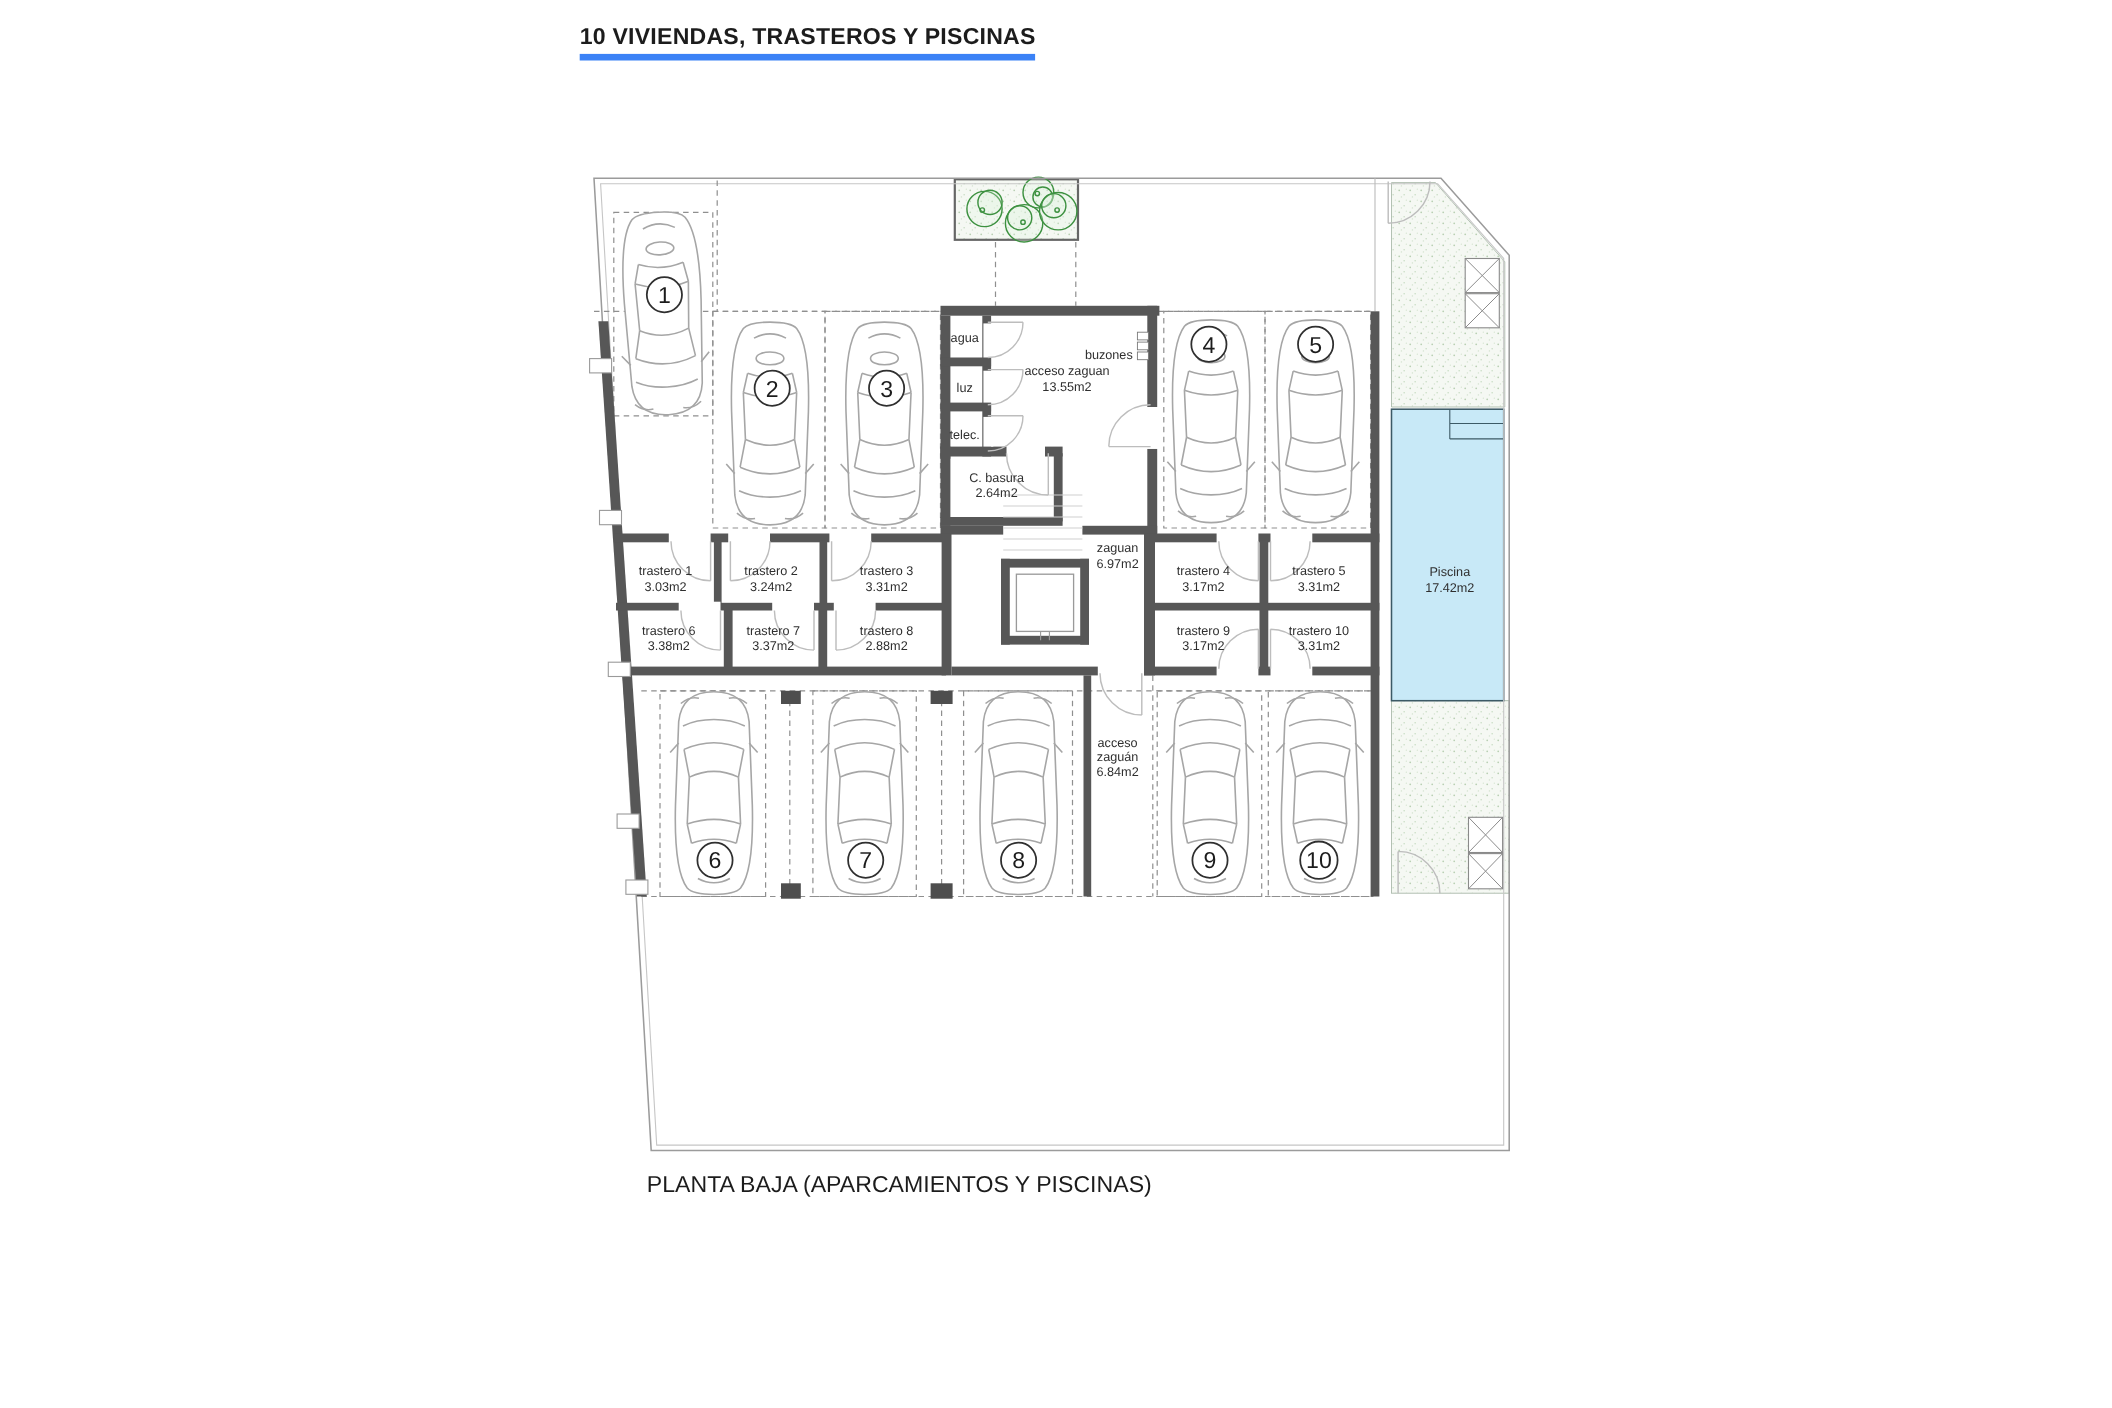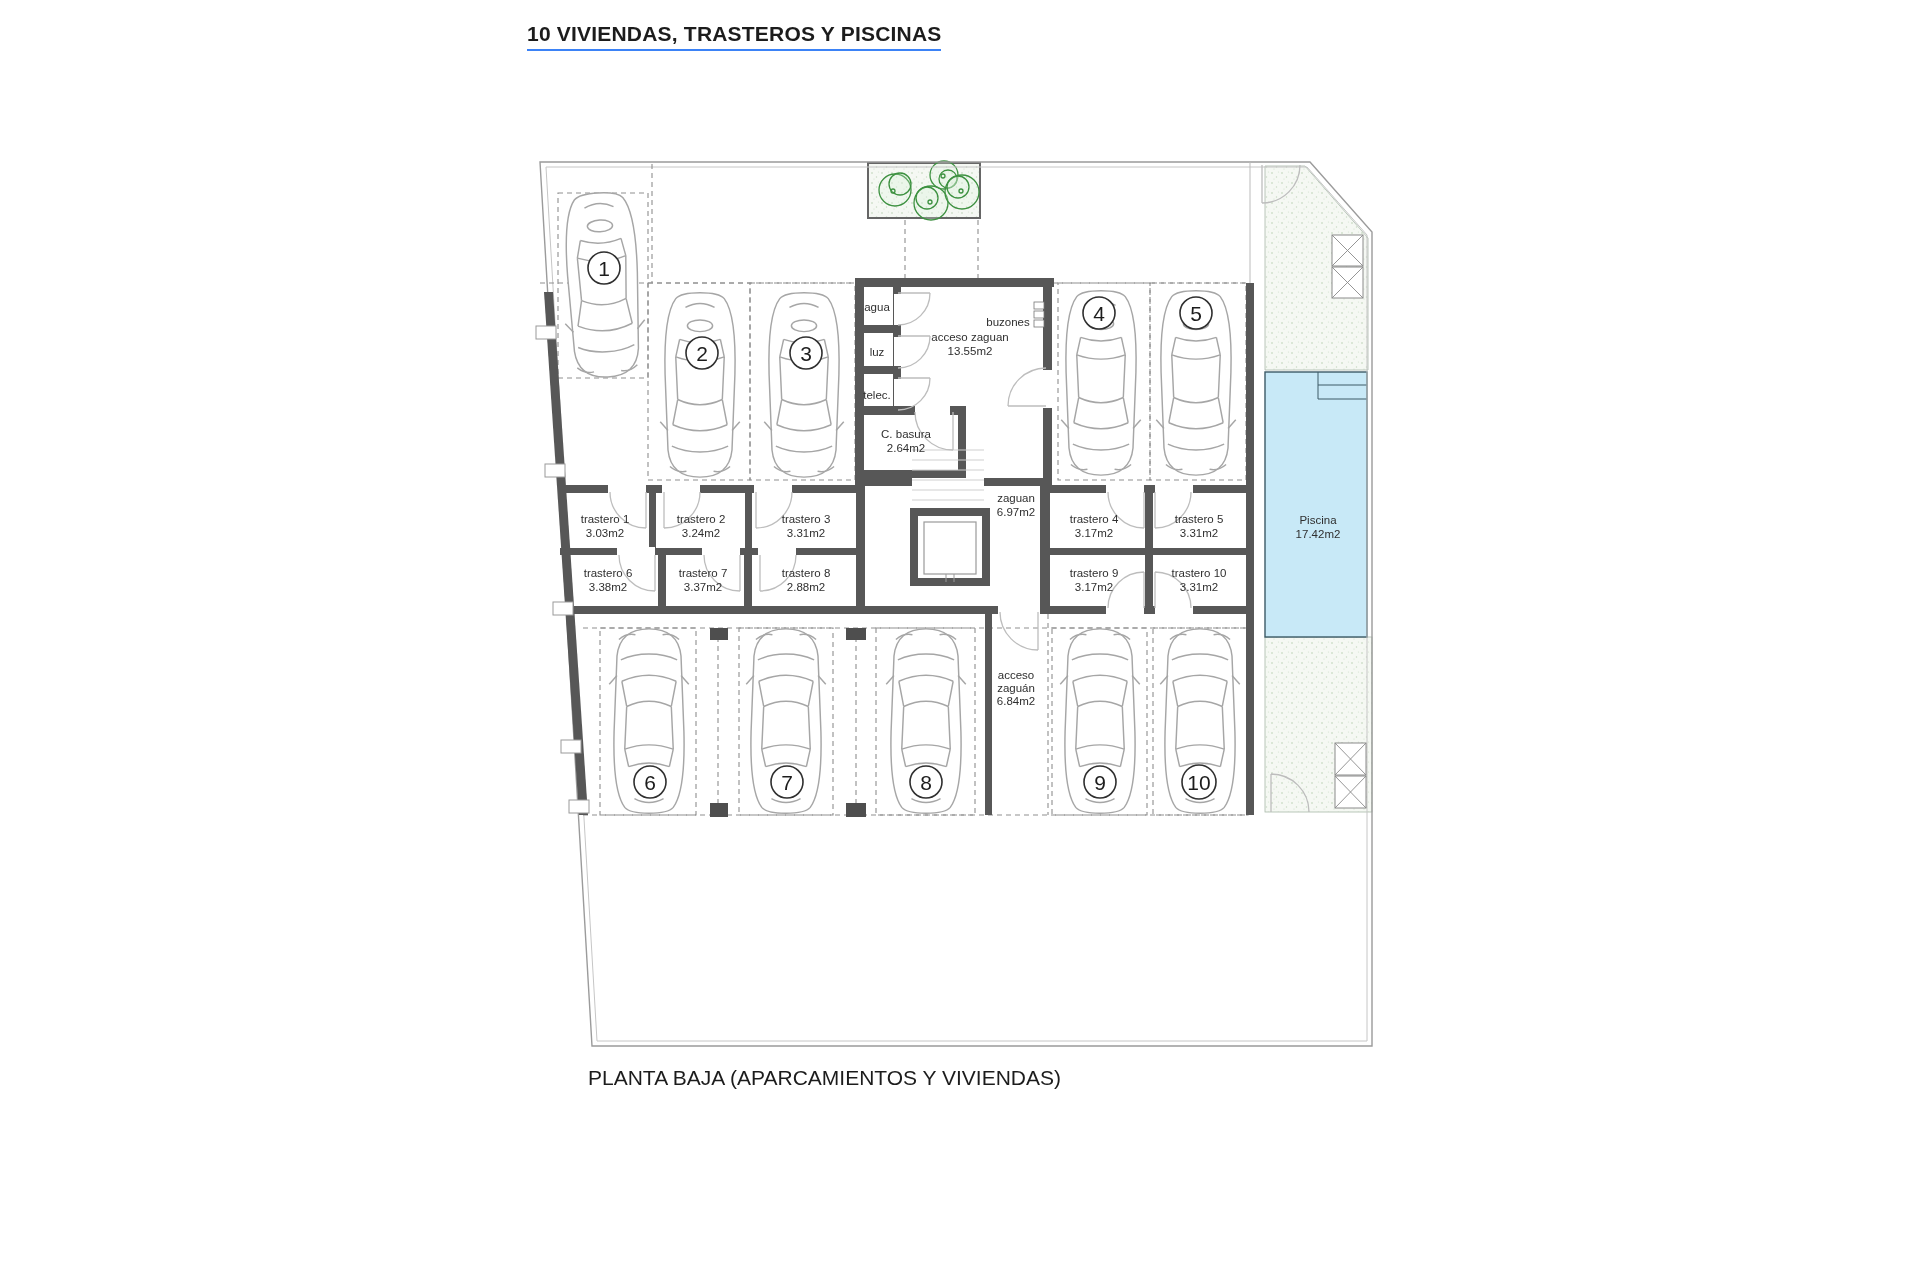--- a/index.html
+++ b/index.html
@@ -1,19 +1,19 @@
 <!DOCTYPE html>
 <html><head>
 <meta charset="utf-8">
 <style>
   html,body{margin:0;padding:0;background:#fff;}
   body{width:1920px;height:1280px;position:relative;overflow:hidden;
        font-family:"Liberation Sans",sans-serif;color:#1c1c1c;}
   .title{position:absolute;left:527px;top:22px;font-size:21px;font-weight:bold;
-         letter-spacing:.2px;border-bottom:2px solid #3b82f6;padding-bottom:3px;white-space:nowrap;}
+         letter-spacing:.2px;border-bottom:6px solid #3b82f6;padding-bottom:3px;white-space:nowrap;}
   .caption{position:absolute;left:588px;top:1066px;font-size:21px;white-space:nowrap;}
   svg.plan{position:absolute;left:0;top:0;}
   svg text{font-family:"Liberation Sans",sans-serif;fill:#2f2f2f;}
   .lbl{font-size:11.5px;text-anchor:middle;}
   .num{font-size:21px;text-anchor:middle;fill:#1c1c1c;}
   .wall{fill:#575757;stroke:none;}
   .gap{fill:#ffffff;stroke:none;}
   .bound{fill:none;stroke:#9b9b9b;stroke-width:1.4;}
   .bound2{fill:none;stroke:#c6c6c6;stroke-width:1;}
   .dash{stroke:#8f8f8f;stroke-width:1.1;stroke-dasharray:5 4;fill:none;}
@@ -308,13 +308,13 @@
       <text class="num" x="787" y="789.5">7</text>
     <circle class="circ" cx="926" cy="782" r="16"></circle>
       <text class="num" x="926" y="789.5">8</text>
     <circle class="circ" cx="1100" cy="782" r="16"></circle>
       <text class="num" x="1100" y="789.5">9</text>
     <circle class="circ" cx="1199" cy="782" r="17"></circle>
       <text class="num" x="1199" y="789.5">10</text>
   </g>
 </svg>
 
-<div class="caption">PLANTA BAJA (APARCAMIENTOS Y VIVIENDAS)</div>
+<div class="caption">PLANTA BAJA (APARCAMIENTOS Y PISCINAS)</div>
 
 </body></html>

